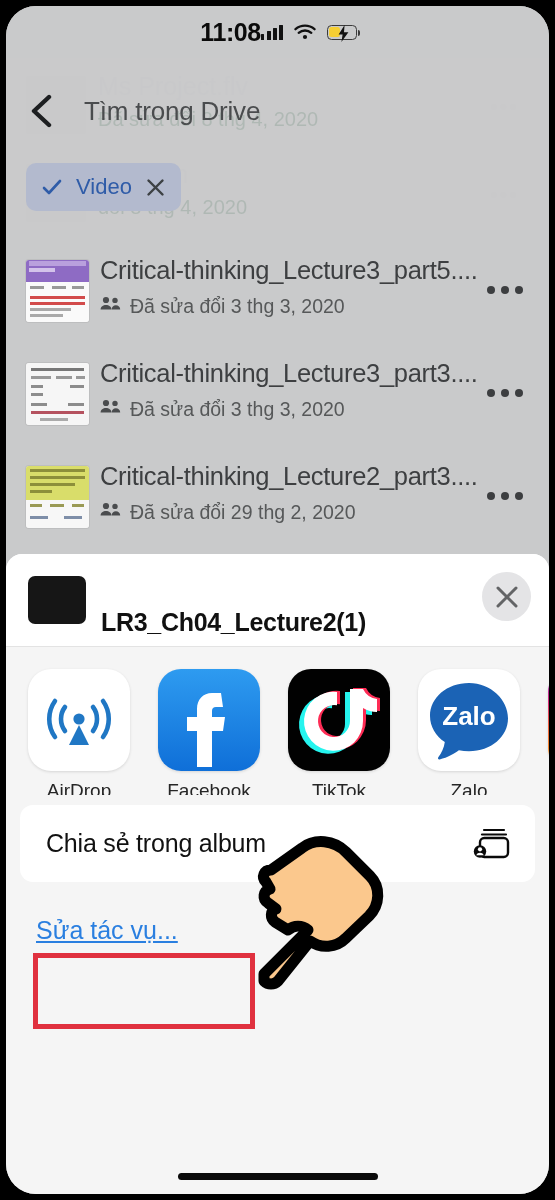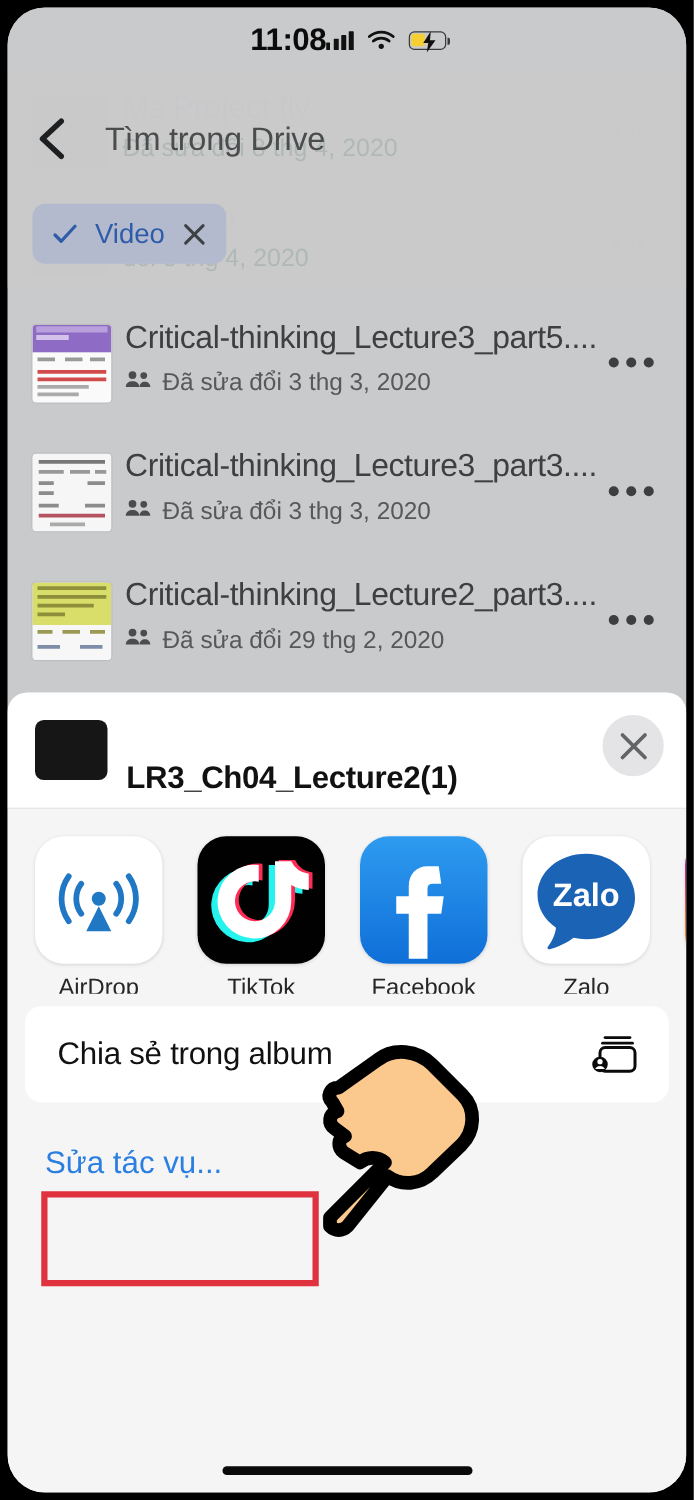--- a/index.html
+++ b/index.html
@@ -120,21 +120,21 @@
     position:relative; height:77px; display:flex; align-items:center;
     padding:0 24px 0 26px; justify-content:space-between;
   }
   .action + .action:before { content:""; position:absolute; left:26px; right:0;
                              top:0; height:1px; background:#e6e6e6; }
   .action.selected { background:#d3d3d7; }
   .action.selected:before, .action.selected + .action:before { background:transparent; }
   .action-label { font-size:25px; color:#111; letter-spacing:-0.2px; }
   .action-ico { width:40px; height:34px; }
 
-  #edit-actions { margin:34px 0 0 30px; font-size:25px; color:#2a7fe0; }
+  #edit-actions { margin:34px 0 0 30px; font-size:25px; color:#2a7fe0;text-decoration:underline; }
 
   #home-ind { position:absolute; left:50%; transform:translateX(-50%);
               bottom:14px; width:200px; height:7px; border-radius:4px; background:#0a0a0a; }
 
   
   #redbox { position:absolute; left:27px; top:947px; width:222px; height:76px;
             border:5px solid #e0313f; z-index:70; pointer-events:none; }
 
   
   #hand { position:absolute; left:236px; top:820px; width:160px; height:170px;
@@ -335,37 +335,37 @@
                 <path d="M65 62a20 20 0 0 0 0-24"></path>
             </g>
             <circle cx="51" cy="50" r="5.6" fill="#2077c4"></circle>
             <path d="M51 56 L41 76 h20 z" fill="#2077c4"></path>
           </svg>
         </div>
         <div class="app-label">AirDrop</div>
       </div>
 
       <div class="app">
+        <div class="app-icon" style="background:linear-gradient(180deg,#2e9bf0,#0f6fd8);">
+          <svg viewBox="0 0 102 102" width="102" height="102">
+            <path d="M63 24h-9c-9 0-15 6.5-15 16v8H29v14h10v36h15V62h11l2-14H54v-6c0-2.6 1.4-4 4-4h7z" fill="#fff"></path>
+          </svg>
+        </div>
+        <div class="app-label">Facebook</div>
+      </div>
+
+      <div class="app">
         <div class="app-icon" style="background:#010101;">
           <svg viewBox="0 0 102 102" width="102" height="102">
             <path d="M62 20v32a16 16 0 1 1-13-15.7V23A29.5 29.5 0 1 0 75 52V39a30 30 0 0 0 14 4V30a18 18 0 0 1-14-10z" fill="#25f4ee" transform="translate(-5,3)"></path>
             <path d="M62 20v32a16 16 0 1 1-13-15.7V23A29.5 29.5 0 1 0 75 52V39a30 30 0 0 0 14 4V30a18 18 0 0 1-14-10z" fill="#fe2c55" transform="translate(3,-1)"></path>
             <path d="M62 20v32a16 16 0 1 1-13-15.7V23A29.5 29.5 0 1 0 75 52V39a30 30 0 0 0 14 4V30a18 18 0 0 1-14-10z" fill="#ffffff"></path>
           </svg>
         </div>
         <div class="app-label">TikTok</div>
-      </div>
-
-      <div class="app">
-        <div class="app-icon" style="background:linear-gradient(180deg,#2e9bf0,#0f6fd8);">
-          <svg viewBox="0 0 102 102" width="102" height="102">
-            <path d="M63 24h-9c-9 0-15 6.5-15 16v8H29v14h10v36h15V62h11l2-14H54v-6c0-2.6 1.4-4 4-4h7z" fill="#fff"></path>
-          </svg>
-        </div>
-        <div class="app-label">Facebook</div>
       </div>
 
       <div class="app">
         <div class="app-icon" style="background:#fff;">
           <svg viewBox="0 0 102 102" width="102" height="102">
             <path d="M51 14C29 14 12 28.6 12 47c0 10.6 5.8 20 14.8 26.1-0.7 5.6-3.4 11.4-6.5 15.2-0.8 1 0 2.4 1.3 2.1 8.2-2 15-5.9 19.3-9.2 3.2 0.7 6.6 1.1 10.1 1.1 22 0 39-14.6 39-33S73 14 51 14z" fill="#1b63b5"></path>
             <text x="51" y="56" font-family="Liberation Sans, sans-serif" font-size="26" font-weight="bold" fill="#ffffff" text-anchor="middle">Zalo</text>
           </svg>
         </div>
         <div class="app-label">Zalo</div>

